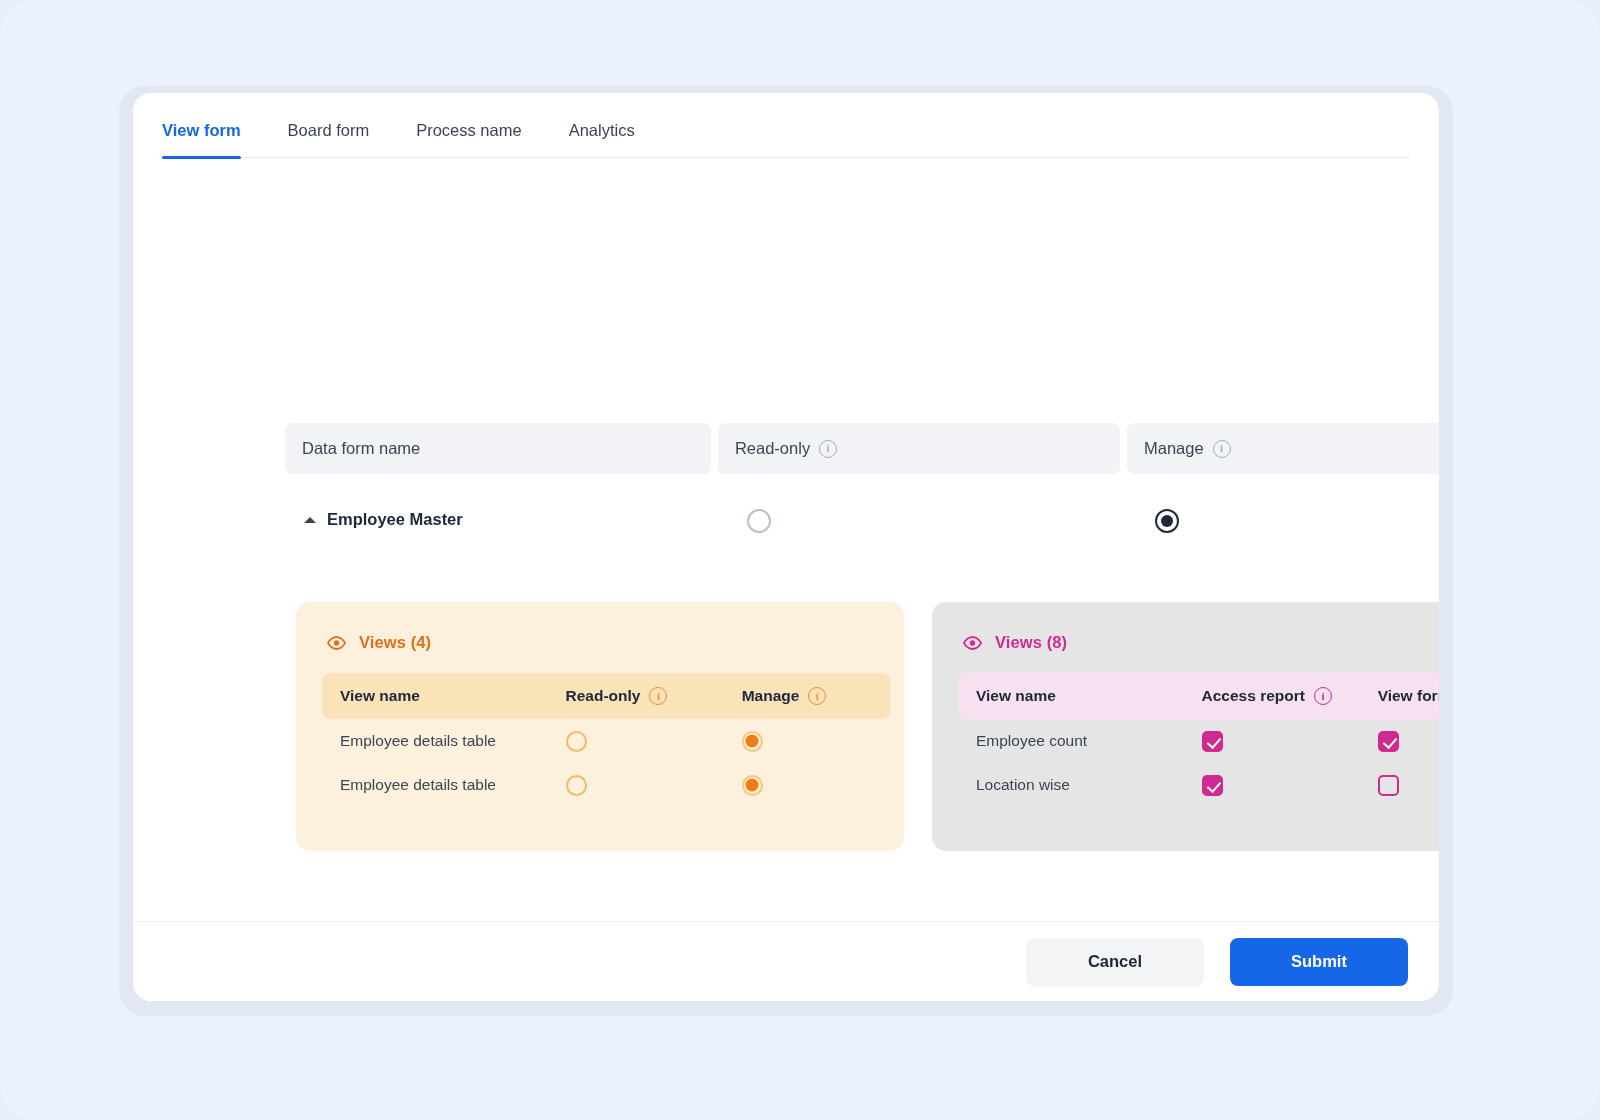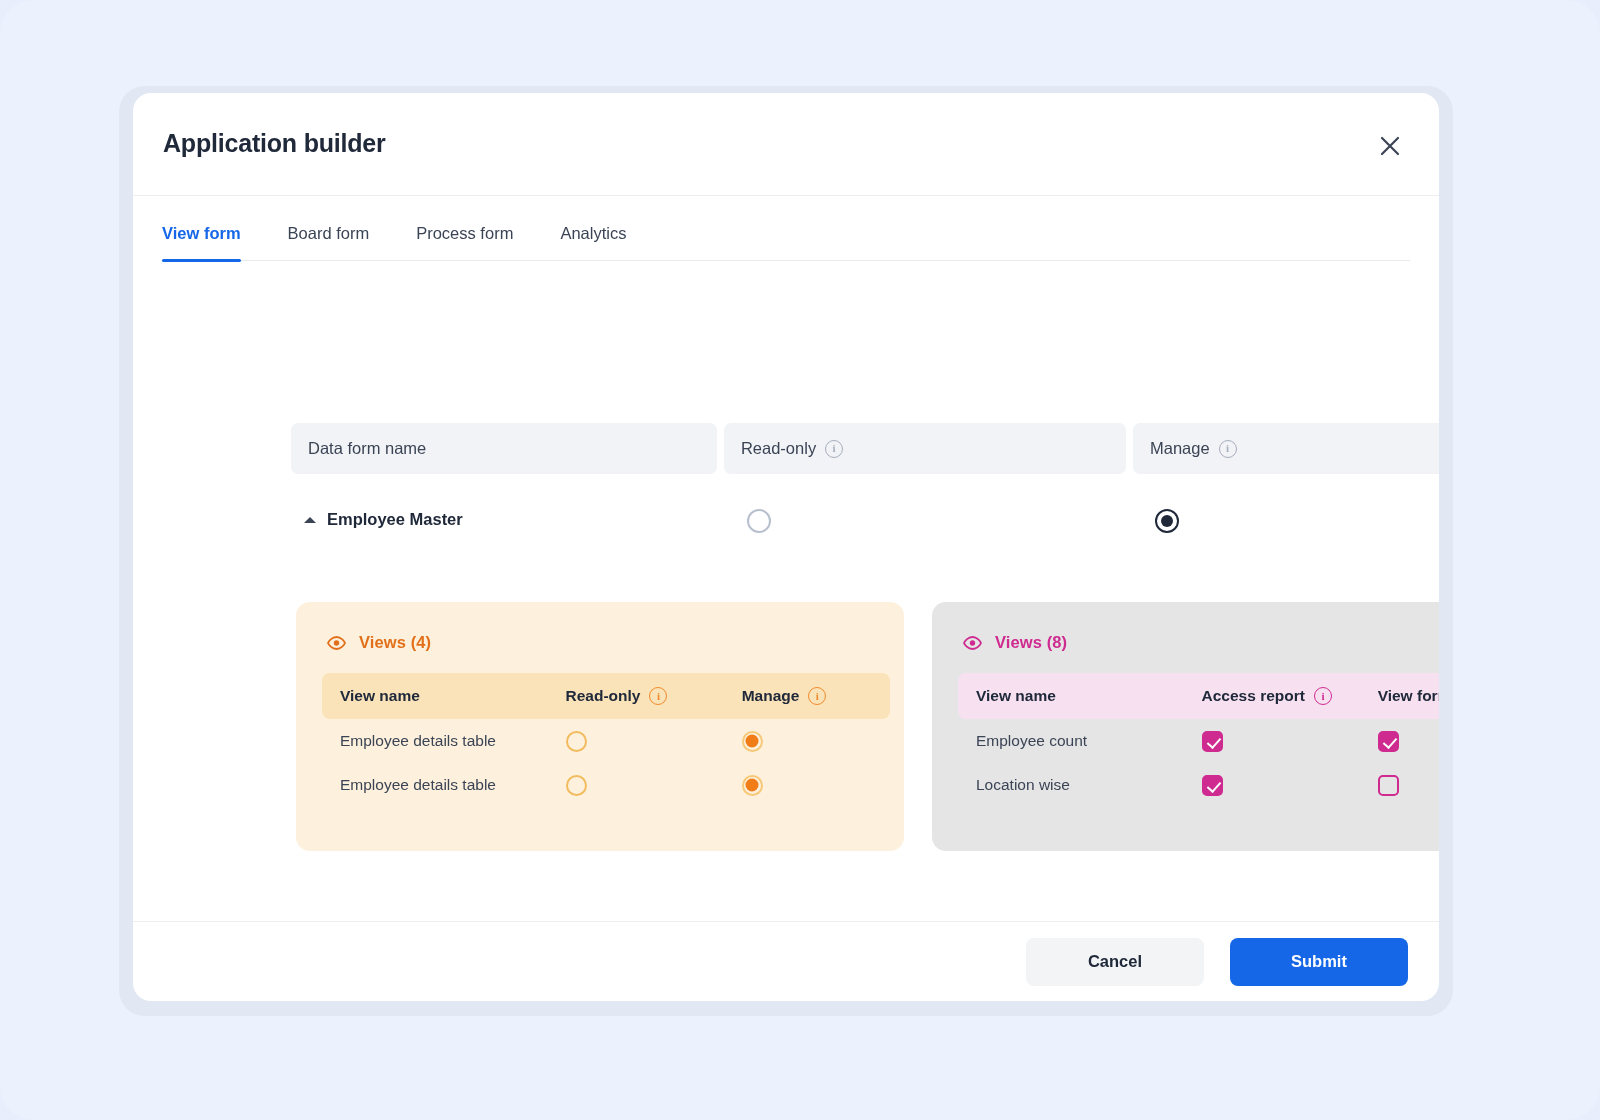--- a/index.html
+++ b/index.html
@@ -107,21 +107,21 @@
     right: 0;
     bottom: -1px;
     height: 3px;
     background: #1567e8;
     border-radius: 2px;
   }
 
   
   .colbars {
     position: absolute;
-    left: 158px;
+    left: 152px;
     top: 330px;
     width: 1244px;
     display: flex;
     gap: 7px;
   }
   .colbar {
     background: #f1f3f6;
     border-radius: 7px;
     height: 51px;
     display: flex;
@@ -362,33 +362,25 @@
   }
 </style>
 </head>
 <body>
 
 <div class="page-plate"></div>
 <div class="dialog-ring"></div>
 
 <div class="dialog">
 
-  <div class="dialog-header">
-    <div class="dialog-title">Application builder</div>
-    <div class="close-button">
-      <svg width="24" height="24" viewBox="0 0 24 24" fill="none">
-        <path d="M4 4 L20 20 M20 4 L4 20" stroke="#3b4455" stroke-width="2.2" stroke-linecap="round"></path>
-      </svg>
-    </div>
-  </div>
 
   <div class="tabs-row">
     <div class="tab active">View form</div>
     <div class="tab">Board form</div>
-    <div class="tab">Process form</div>
+    <div class="tab">Process name</div>
     <div class="tab">Analytics</div>
   </div>
 
   <div class="colbars">
     <div class="colbar name">
       <span class="colbar-label">Data form name</span>
     </div>
     <div class="colbar ro">
       <span class="colbar-label">Read-only</span>
       <span class="info-ico">i</span>

